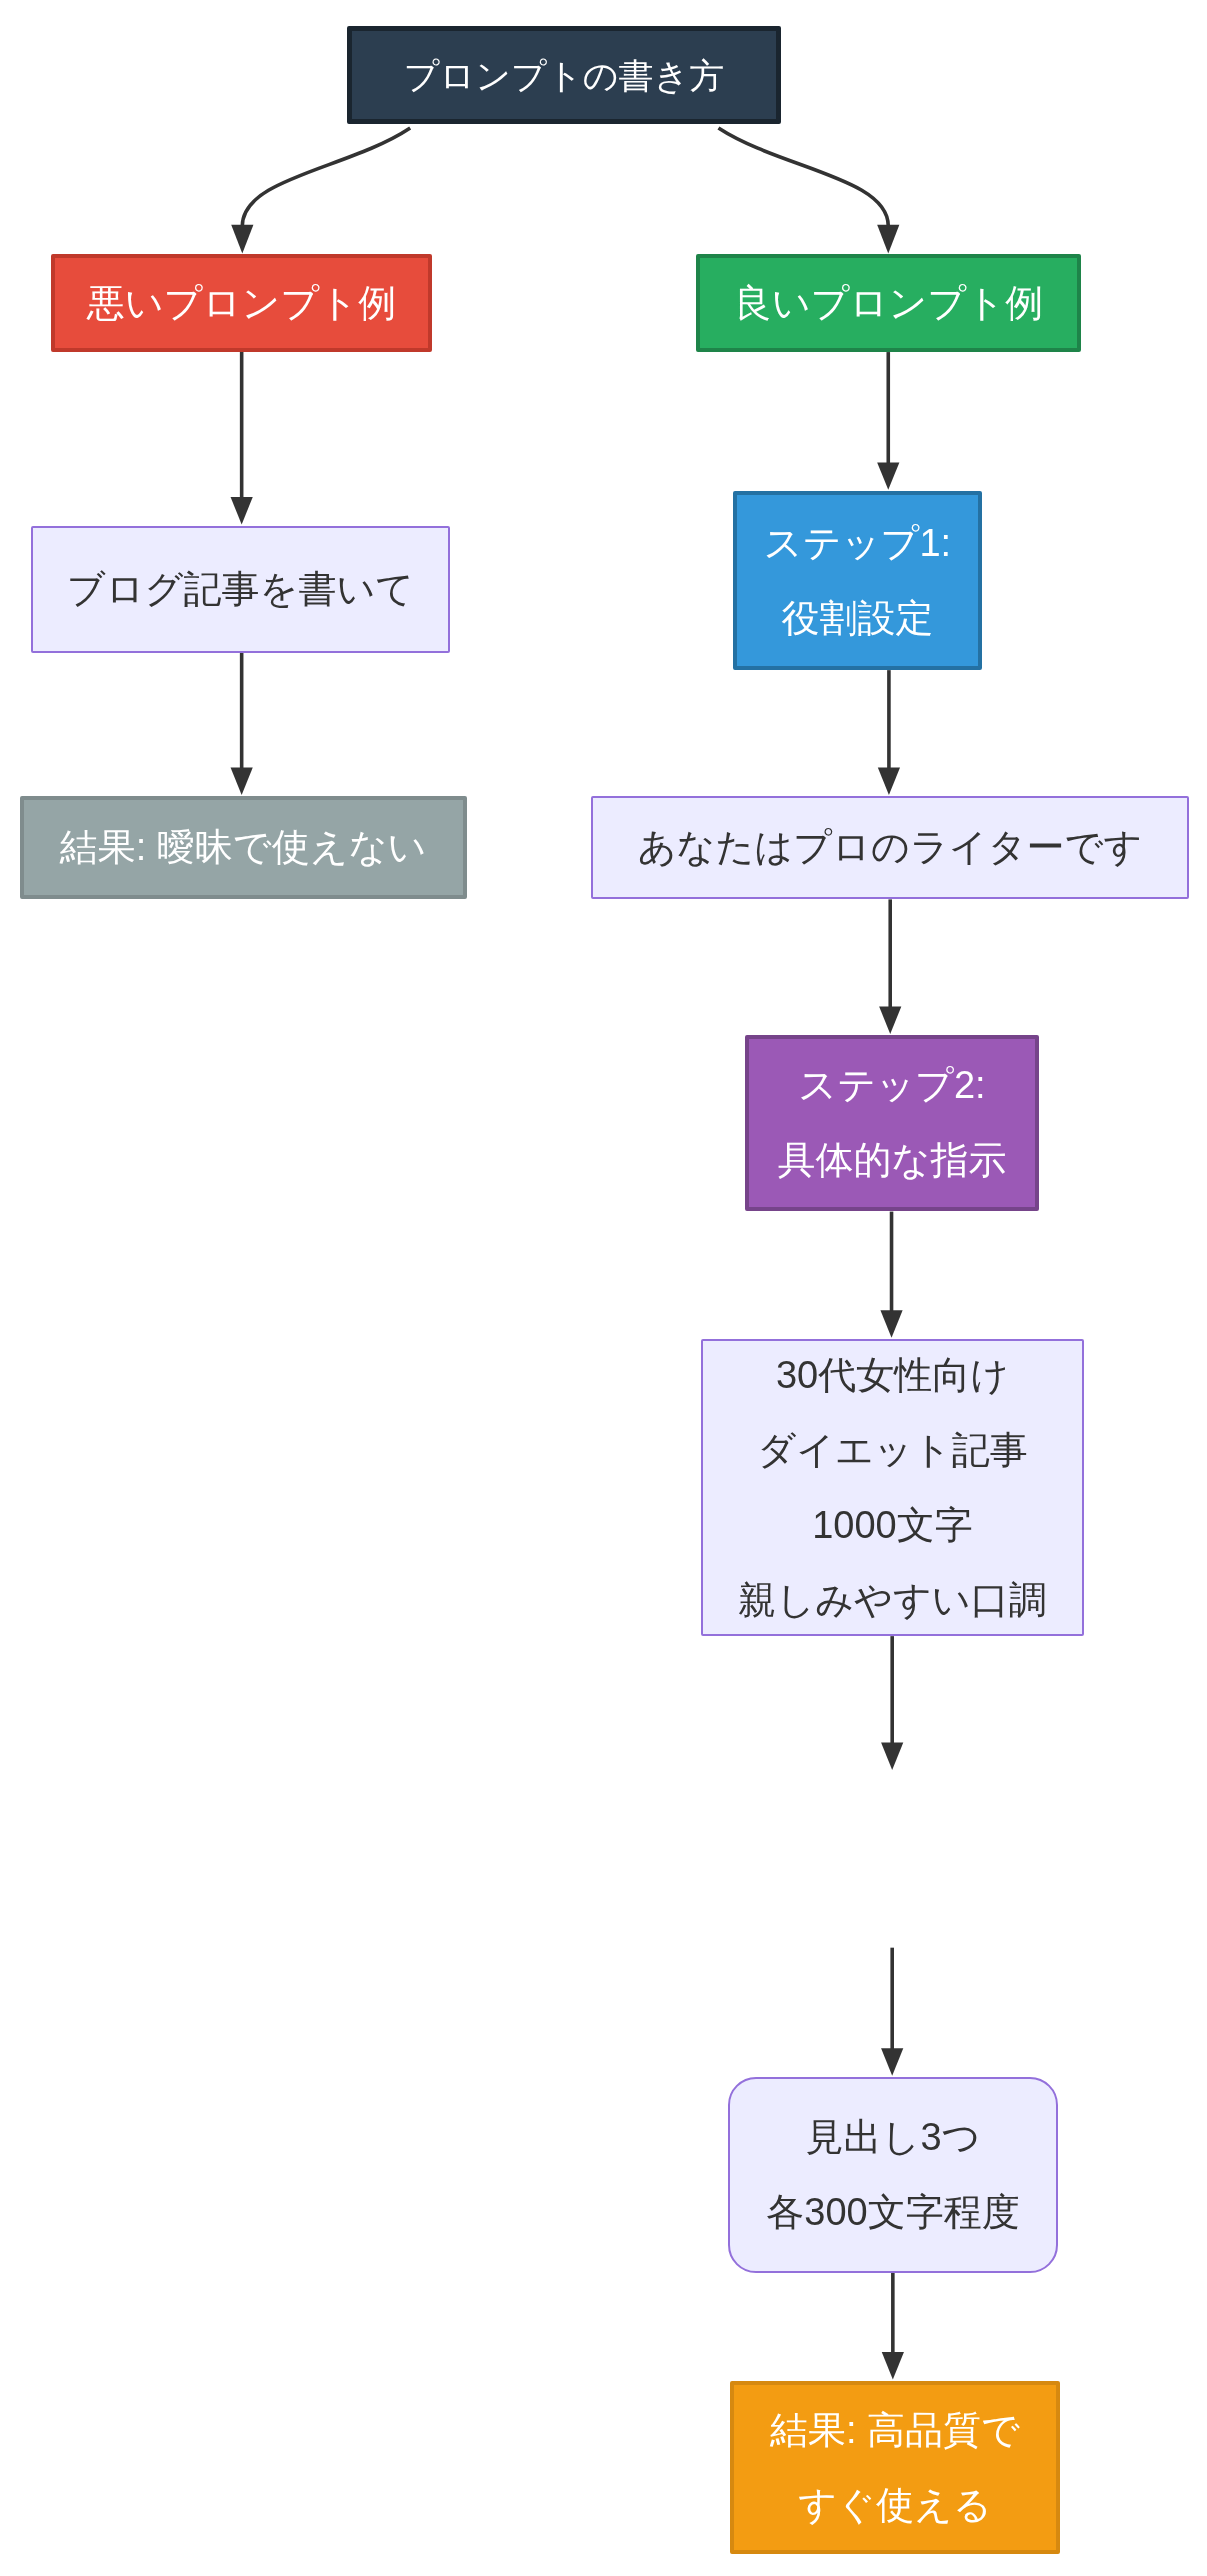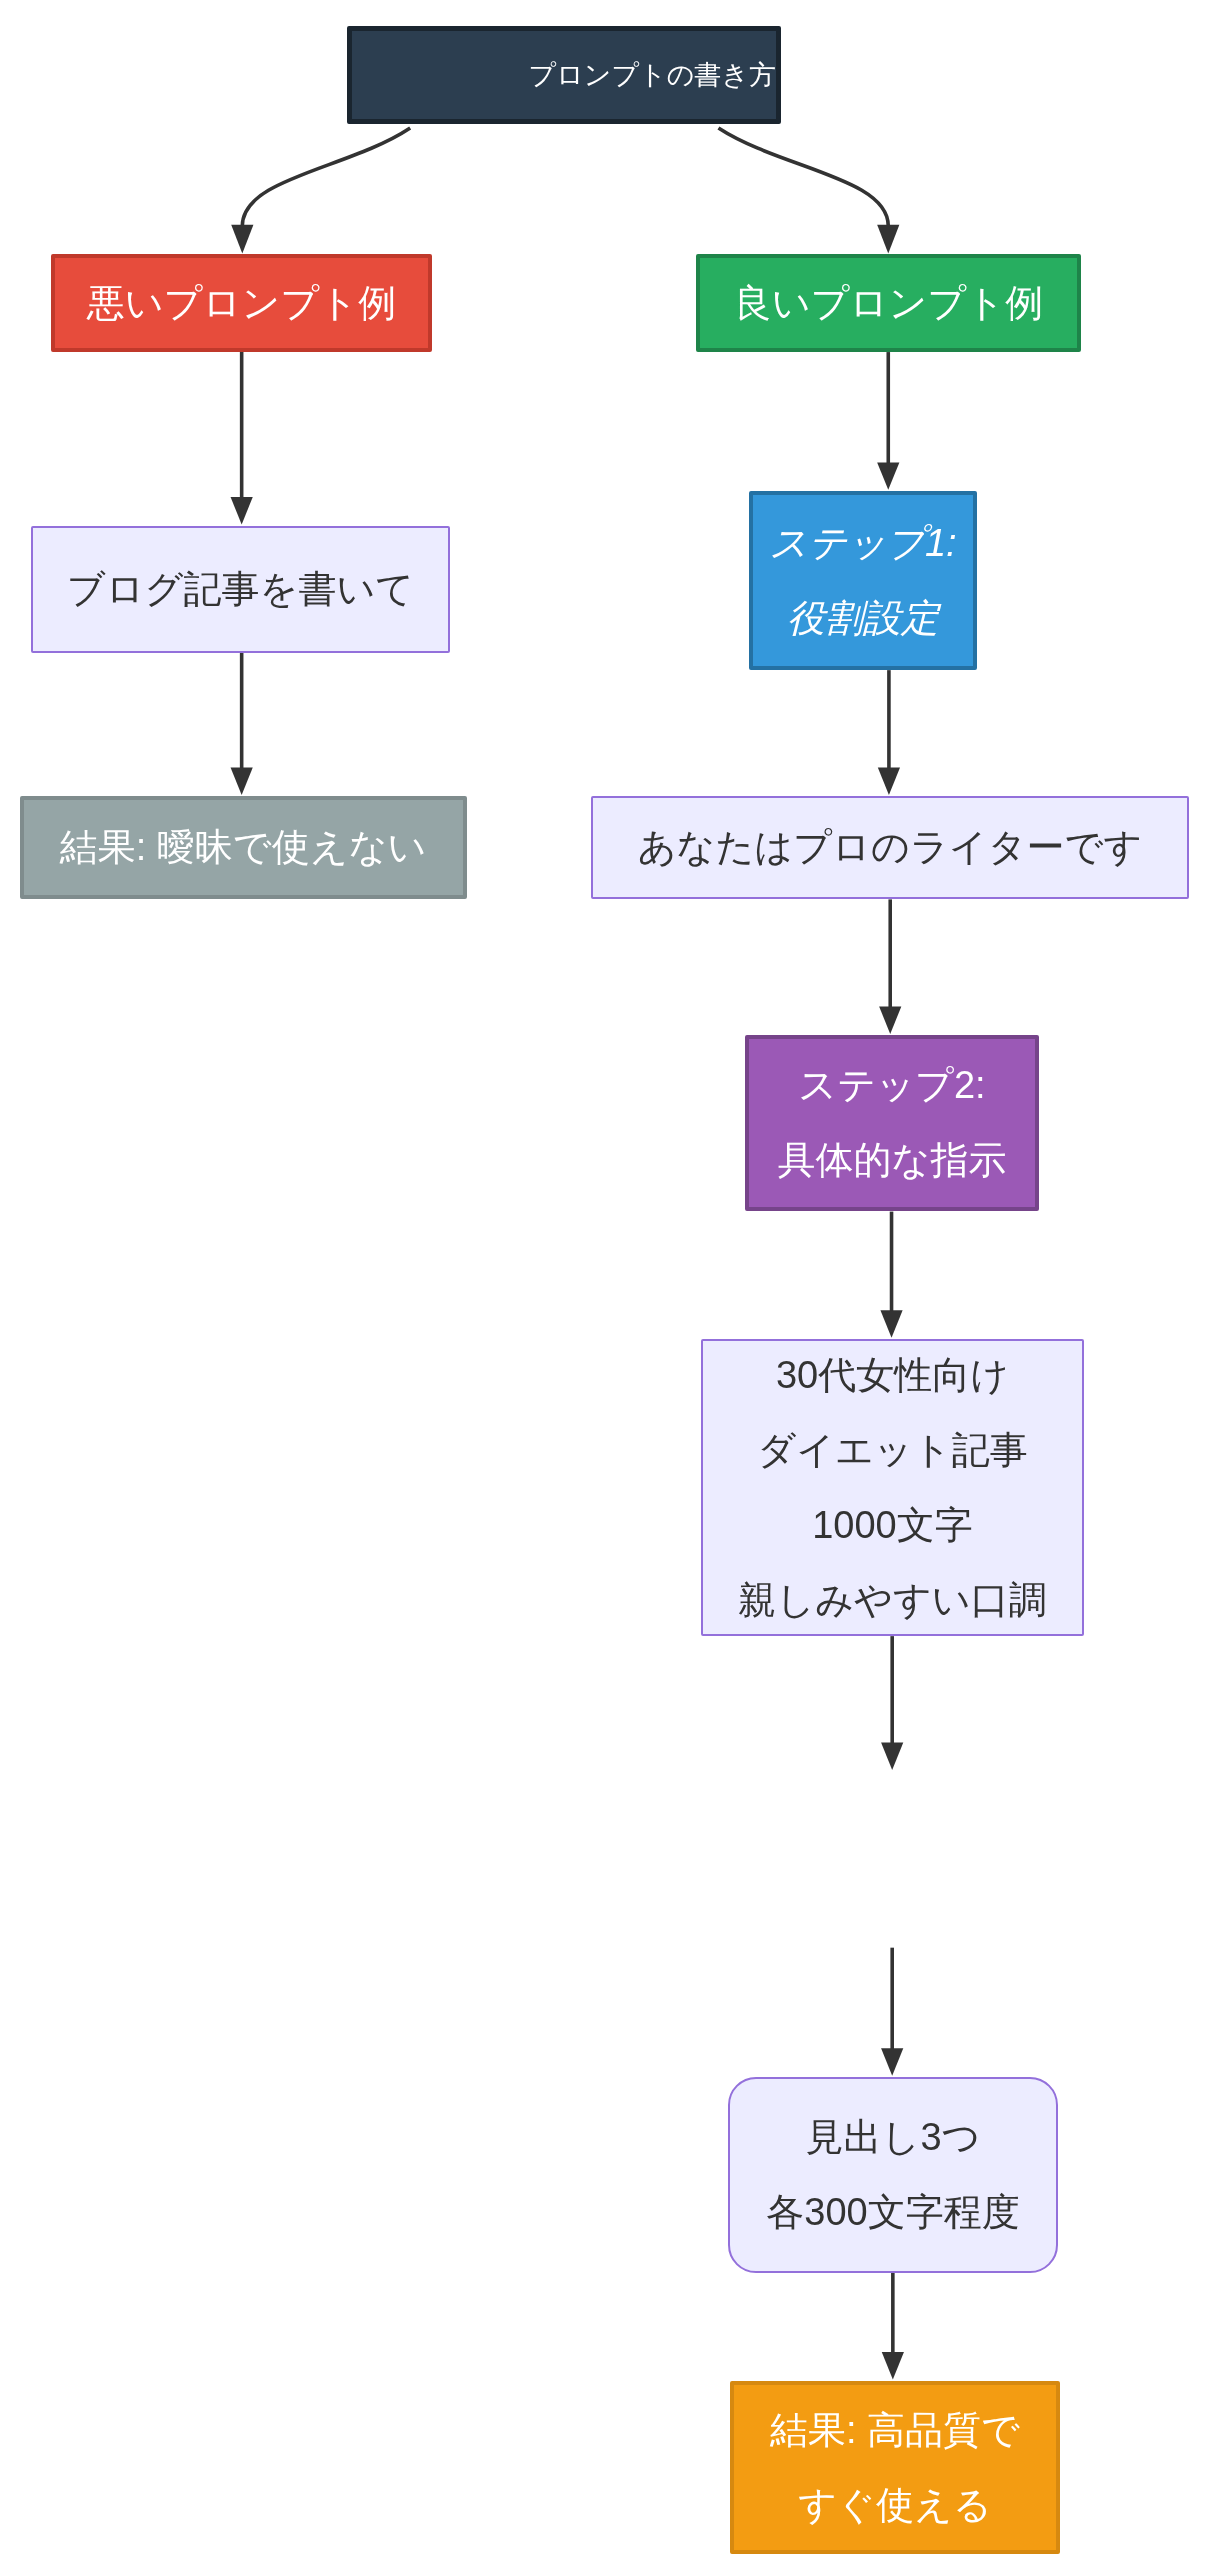--- a/index.html
+++ b/index.html
@@ -20,21 +20,21 @@
     align-items: center; justify-content: center;
     text-align: center;
     font-size: 38px; line-height: 75px;
     border-style: solid; border-radius: 2px;
     white-space: nowrap;
   }
   .node span { display: block; }
   .dark-text  { color: #ffffff; }
   .light-text { color: #333333; }
 
-  .n-title  { background: var(--title-fill);  border-color: var(--title-stroke);  border-width: 5.2px; font-size: 27px; align-items: flex-end; }
+  .n-title  { background: var(--title-fill);  border-color: var(--title-stroke);  border-width: 5.2px; font-size: 35px; }
   .n-bad    { background: var(--bad-fill);    border-color: var(--bad-stroke);    border-width: 4.6px; }
   .n-good   { background: var(--good-fill);   border-color: var(--good-stroke);   border-width: 4.6px; }
   .n-step1  { background: var(--step1-fill);  border-color: var(--step1-stroke);  border-width: 4.6px; }
   .n-step2  { background: var(--step2-fill);  border-color: var(--step2-stroke);  border-width: 4.6px; }
   .n-step3  { background: var(--step3-fill);  border-color: var(--step3-stroke);  border-width: 4.6px; }
   .n-result { background: var(--result-fill); border-color: var(--result-stroke); border-width: 4.6px; }
   .n-gray   { background: var(--gray-fill);   border-color: var(--gray-stroke);   border-width: 4.6px; }
   .n-lav    { background: var(--detail-fill); border-color: var(--detail-stroke); border-width: 2px; }
 </style>
 </head>
@@ -113,21 +113,21 @@
   </div>
 
   <div class="node n-gray dark-text" style="left:19.6px; top:796px; width:447px; height:103px;">
     <span>結果: 曖昧で使えない</span>
   </div>
 
   <div class="node n-good dark-text" style="left:696px; top:254px; width:385px; height:98px;">
     <span>良いプロンプト例</span>
   </div>
 
-  <div class="node n-step1 dark-text" style="left:749px; top:491px; width:228px; height:179px;font-style:italic;">
+  <div class="node n-step1 dark-text" style="left:733px; top:491px; width:249px; height:179px;">
     <span>ステップ1:</span>
     <span>役割設定</span>
   </div>
 
   <div class="node n-lav light-text" style="left:591px; top:796px; width:598px; height:103px;">
     <span>あなたはプロのライターです</span>
   </div>
 
   <div class="node n-step2 dark-text" style="left:745px; top:1035px; width:294px; height:176px;">
     <span>ステップ2:</span>

